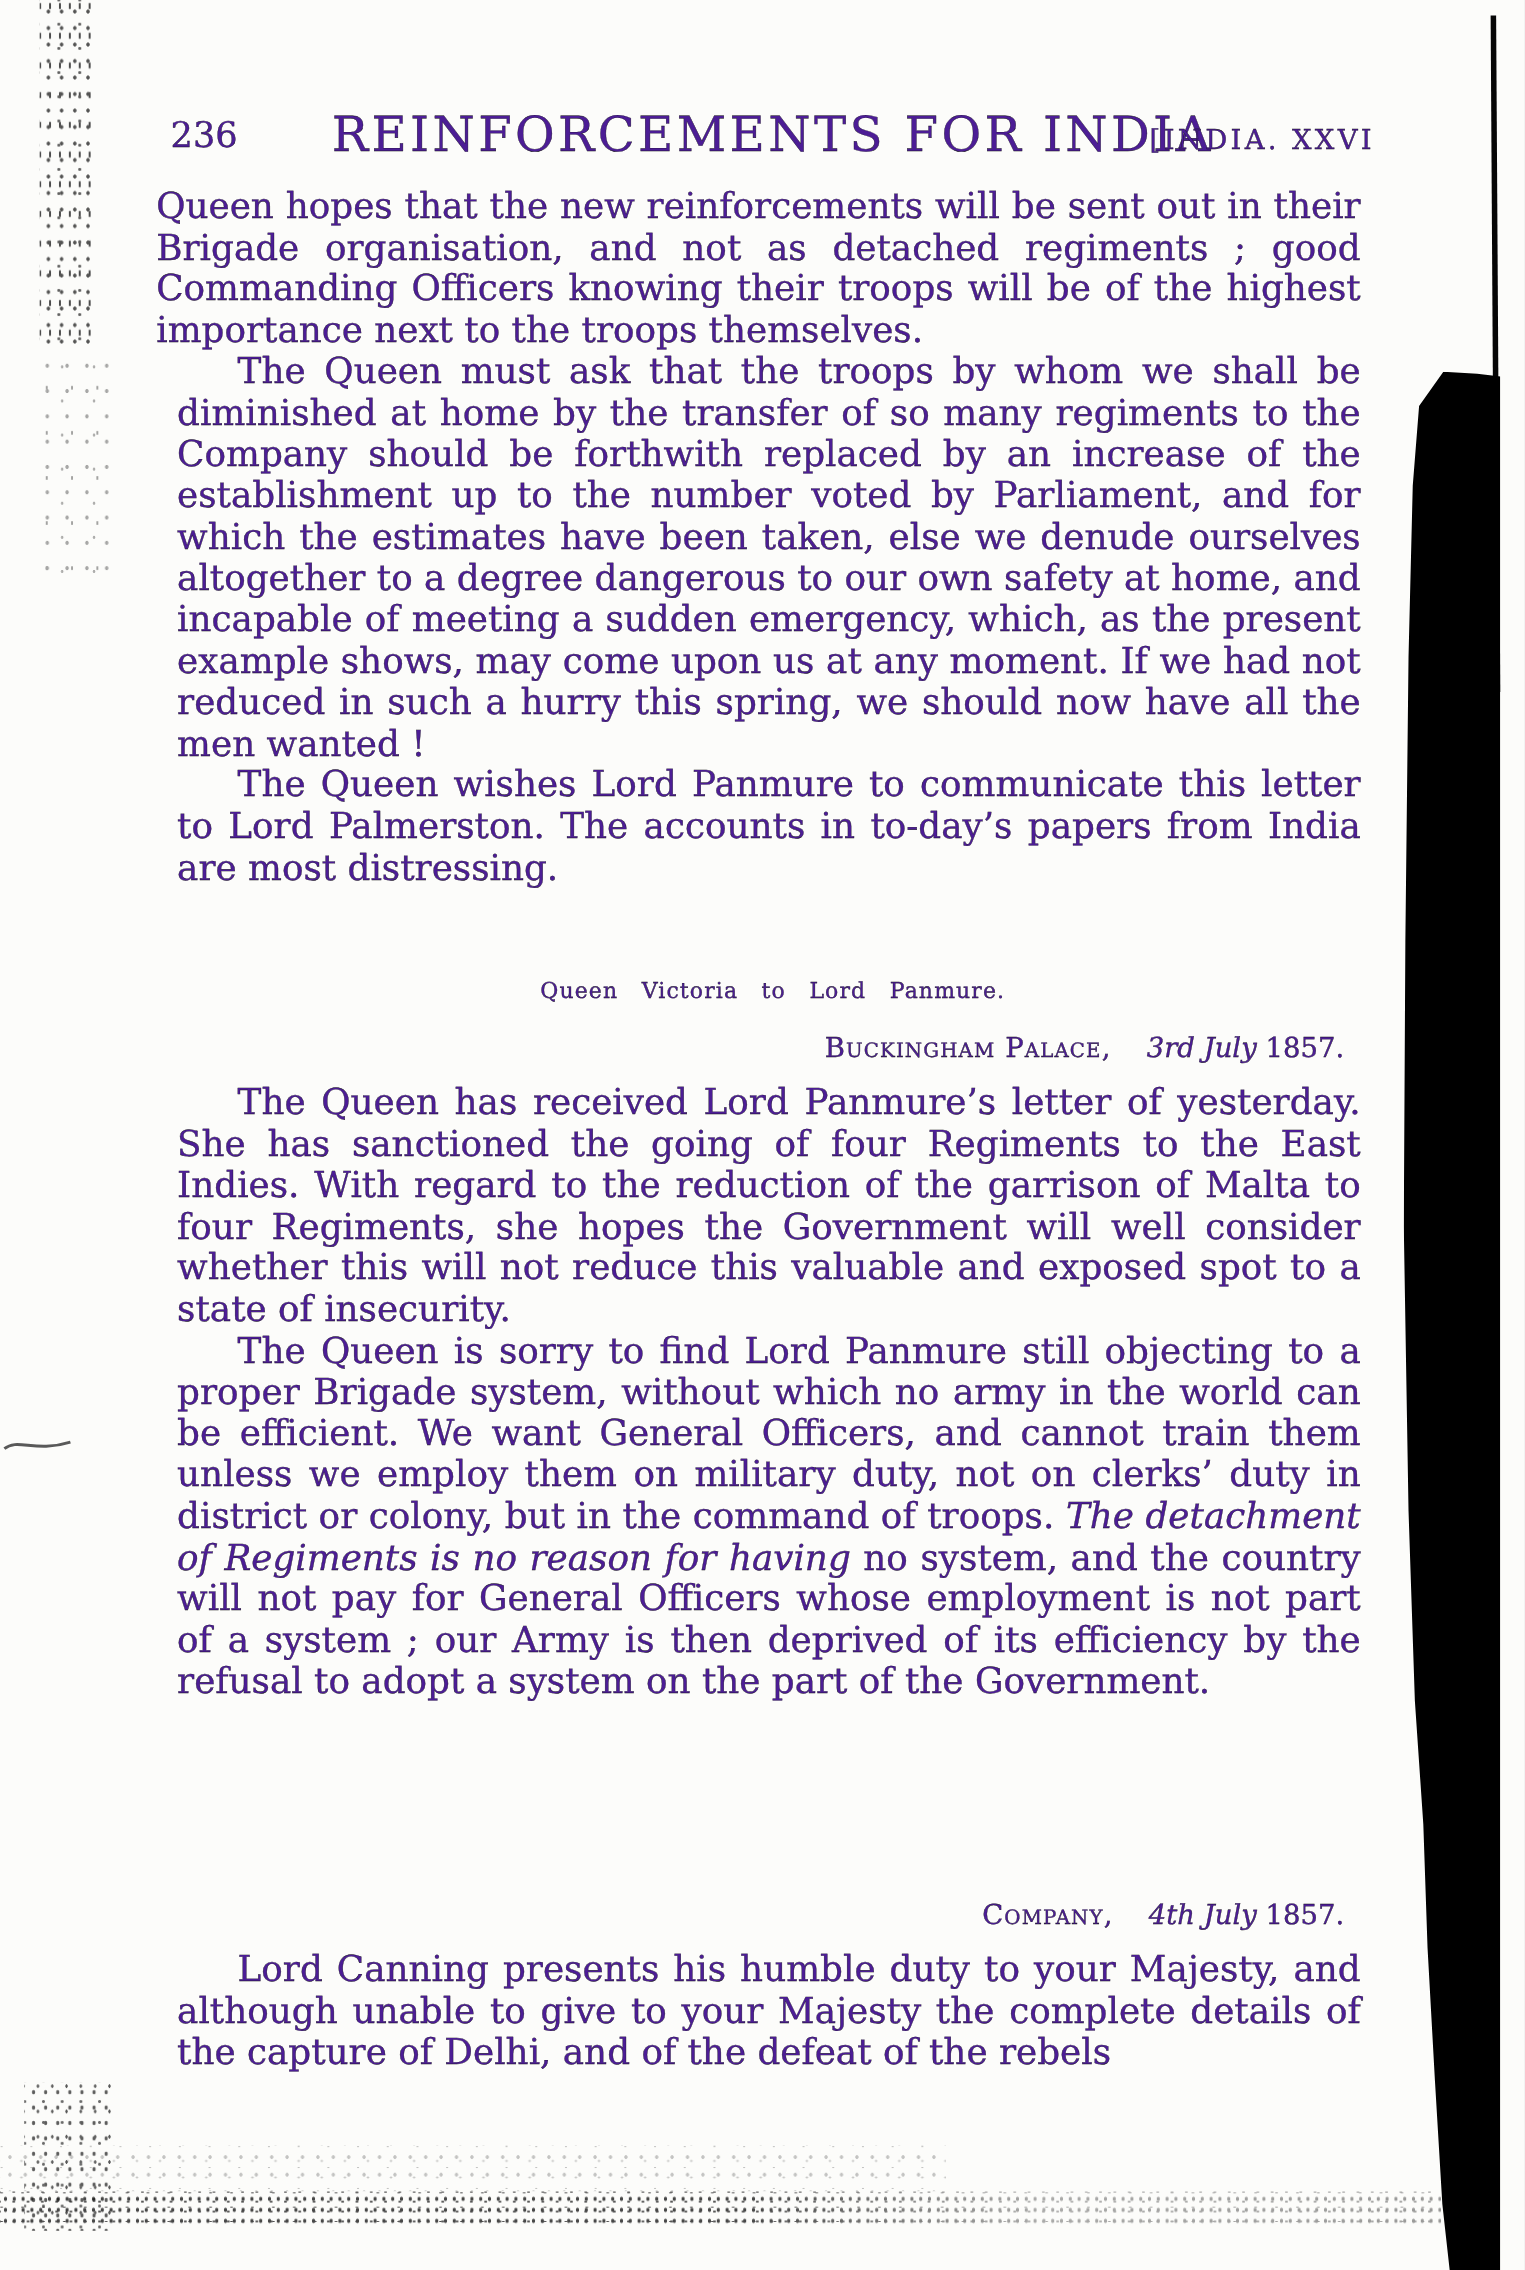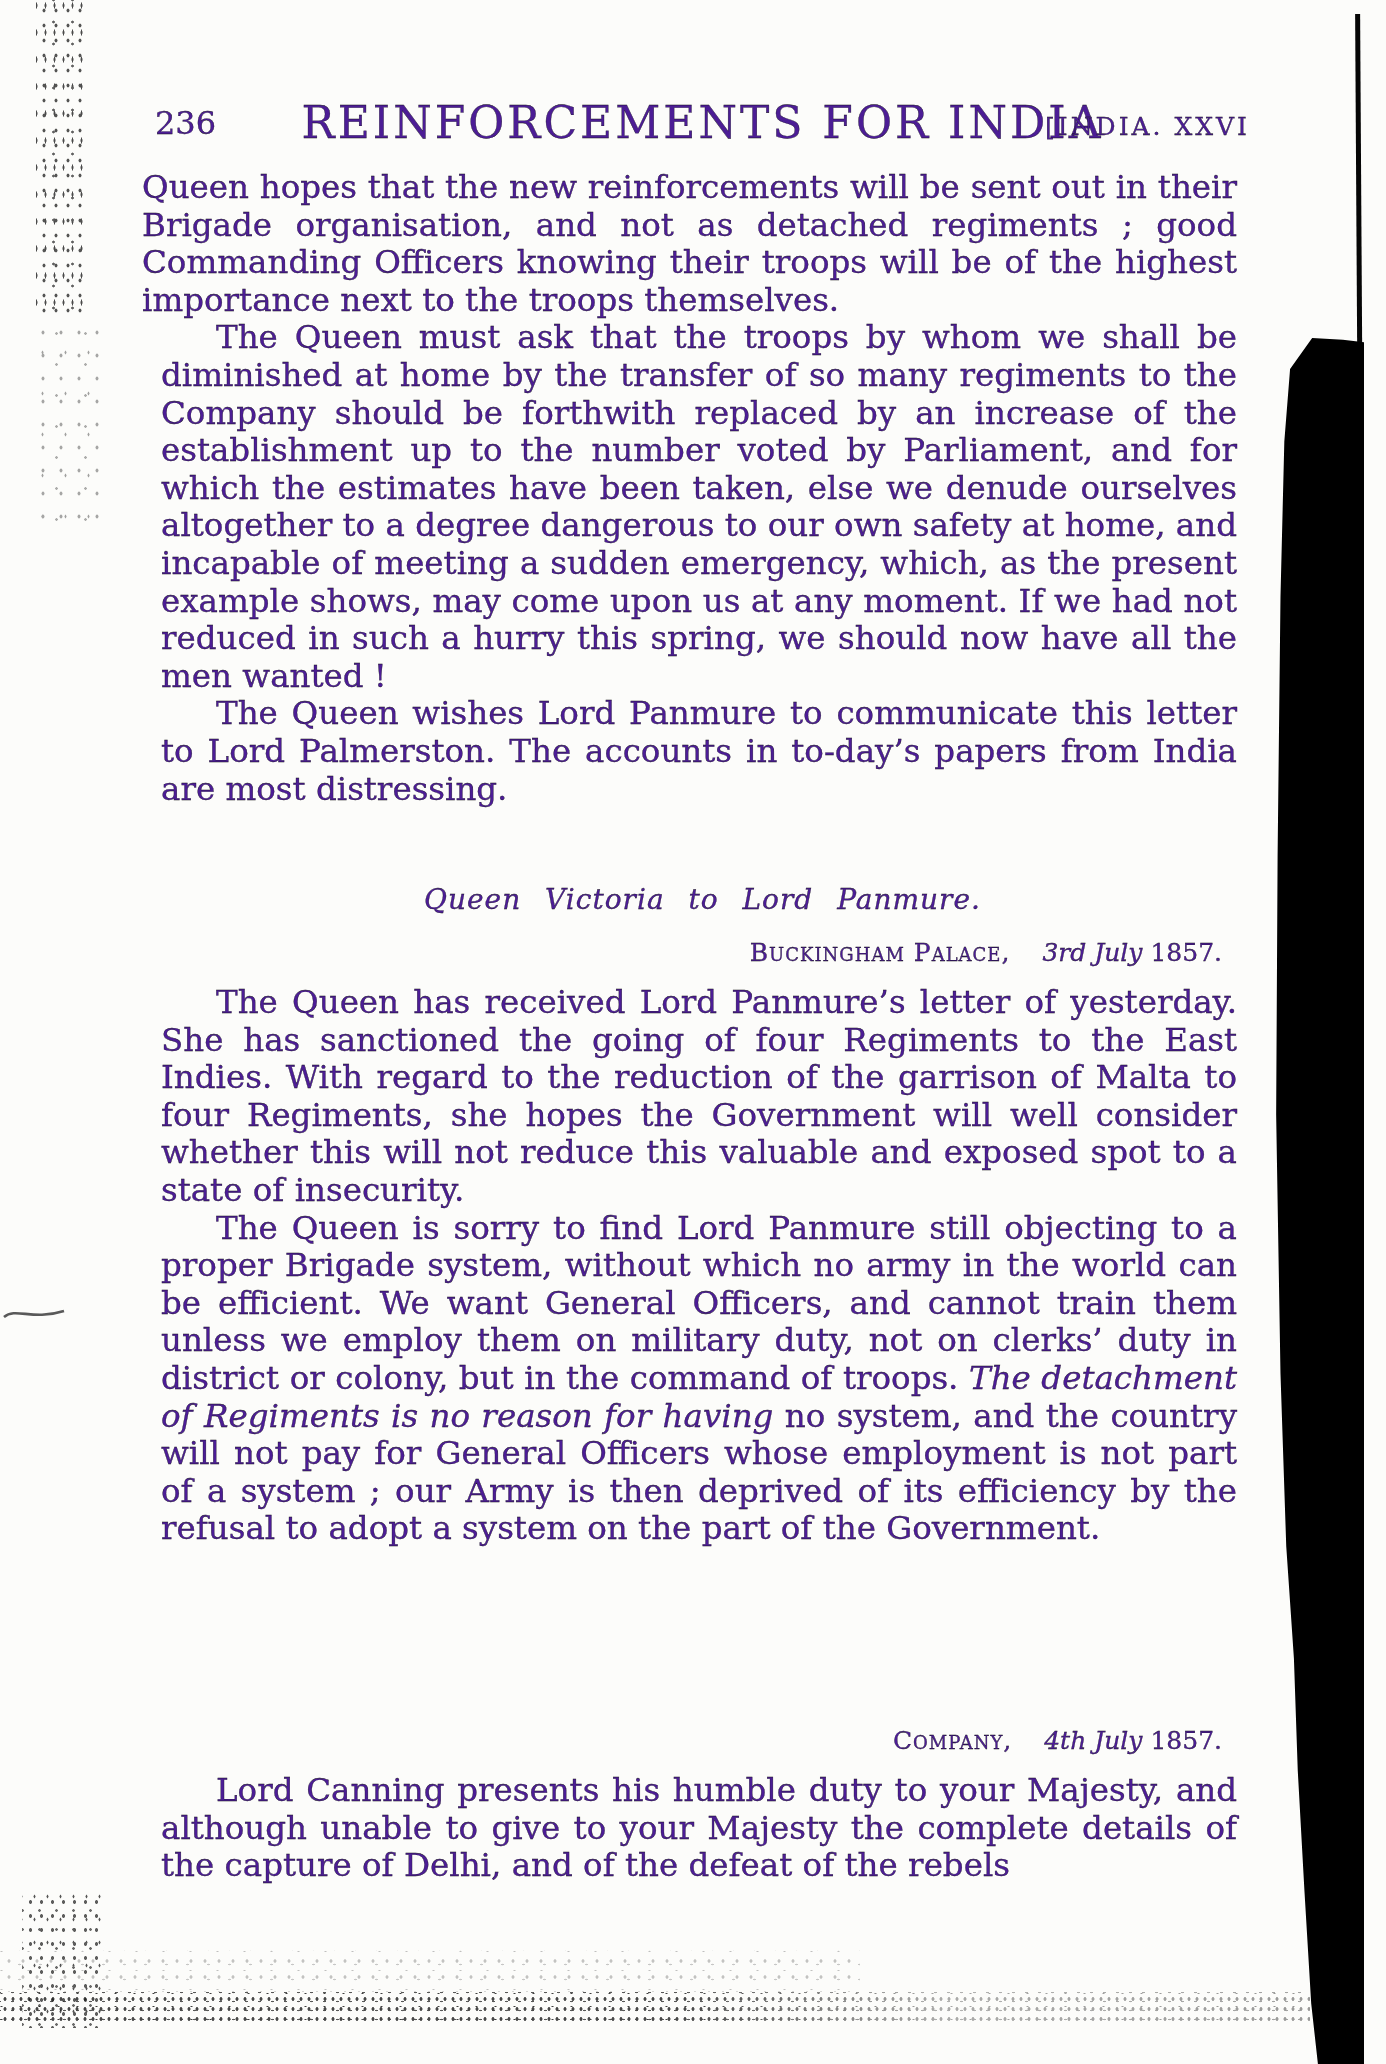--- a/index.html
+++ b/index.html
@@ -48,23 +48,22 @@
   }
   .para { margin: 0; }
   .para.indent { text-indent: 55px; margin-left: 19px; }
   .inline-italic { font-style: italic; }
 
   
   .letter-heading {
     position: absolute;
     left: 155px; width: 1095px;
     margin: 0;
-    font-size: 28px;
+    font-size: 20px;
     font-weight: normal;
-    font-style: italic;
     text-align: center;
     letter-spacing: 1px;
     word-spacing: 14px;
     line-height: 42px;
   }
   .dateline {
     position: absolute;
     left: 155px; width: 1095px;
     margin: 0;
     padding-right: 28px;

